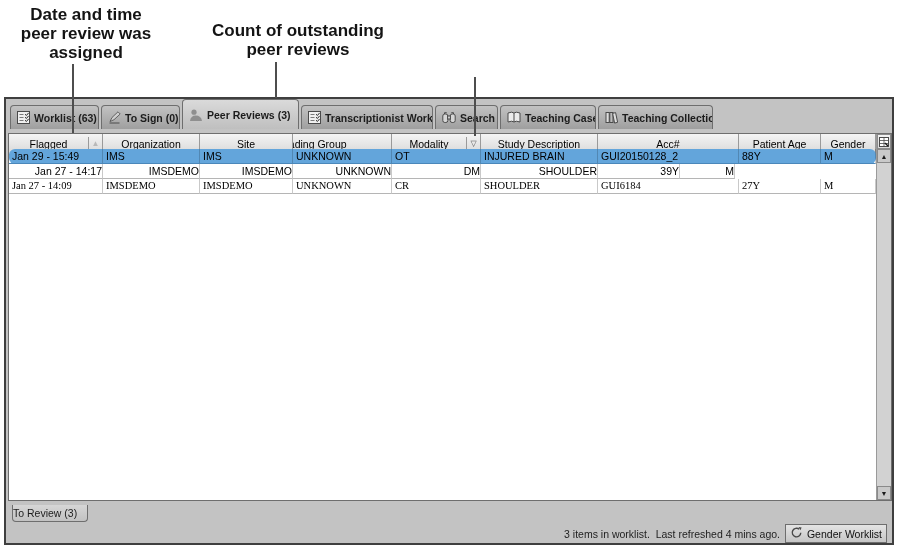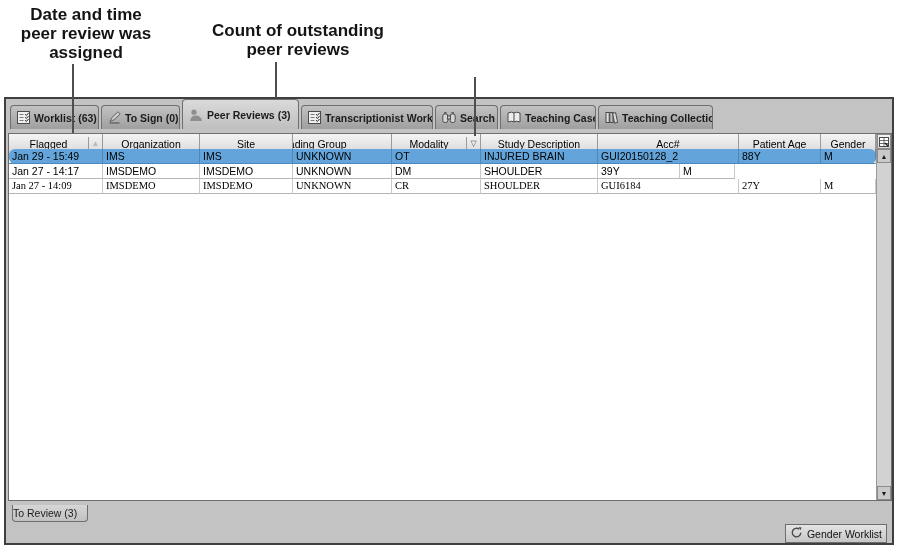--- a/index.html
+++ b/index.html
@@ -50,21 +50,21 @@
   .filter-box{flex:0 0 13px;height:15px;border-left:1px solid #9a9a9a;display:flex;
             align-items:center;justify-content:center;font-size:8px;color:#5c5c5c;}
   .c0{width:94px;} .c1{width:97px;} .c2{width:93px;} .c3{width:99px;gap:48px;} .c4{width:89px;}
   .c5{width:117px;} .c6{width:141px;} .c7{width:82px;} .c8{width:55px;}
   .row{position:absolute;left:0;display:flex;height:15px;background:#ffffff;border-radius:6px;}
   .row .cell{box-sizing:border-box;height:15px;line-height:14px;font-size:10.5px;color:#000;
              padding-left:3px;border-right:1px solid #c9c9c9;border-bottom:1px solid #b5b5b5;
              overflow:hidden;white-space:nowrap;}
   .row.selected{background:#63a5db;}
   .row.selected .cell{border-right:1px solid rgba(0,0,0,0.18);border-bottom:1px solid #4a87ba;}
-  #row0{top:15px;} #row1{top:30px;} #row2{top:45px;font-family:Liberation Serif, serif;}
+  #row0{top:15px;} #row1{top:30px;text-align:right;} #row2{top:45px;font-family:Liberation Serif, serif;}
 
   
   .vscroll{position:absolute;right:0;top:0;width:15px;height:100%;box-sizing:border-box;
            background:#d2d2d2;border-left:1px solid #9a9a9a;}
   .sbtn{position:absolute;left:0;width:14px;height:14px;box-sizing:border-box;background:#c9c9c9;
         border:1px solid #8a8a8a;display:flex;align-items:center;justify-content:center;
         font-size:7px;color:#1a1a1a;}
   .corner-btn{position:absolute;left:0;top:0;width:14px;height:15px;box-sizing:border-box;
         background:linear-gradient(#f4f4f4,#d8d8d8);border:1px solid #8a8a8a;display:flex;
         align-items:center;justify-content:center;}
@@ -249,20 +249,21 @@
             <span>▼</span>
           </div>
       </div>
     </div>
 
     <div class="bottom-tab">
       <span>To Review (3)</span>
     </div>
 
     <div class="statusbar">
+      <span class="status-text">3 items in worklist.  Last refreshed 4 mins ago.</span>
       <div class="refresh-btn">
         <span>
           <svg width="13" height="13" viewBox="0 0 14 14">
               <path d="M11.6 7.2a4.6 4.6 0 1 1-1.6-3.6" fill="none" stroke="#4a4a4a" stroke-width="1.5"></path>
               <path d="M9.2 1.2l3.3.3-1.2 3z" fill="#4a4a4a"></path>
             </svg>
         </span>
         <span>Gender Worklist</span>
       </div>
     </div>

